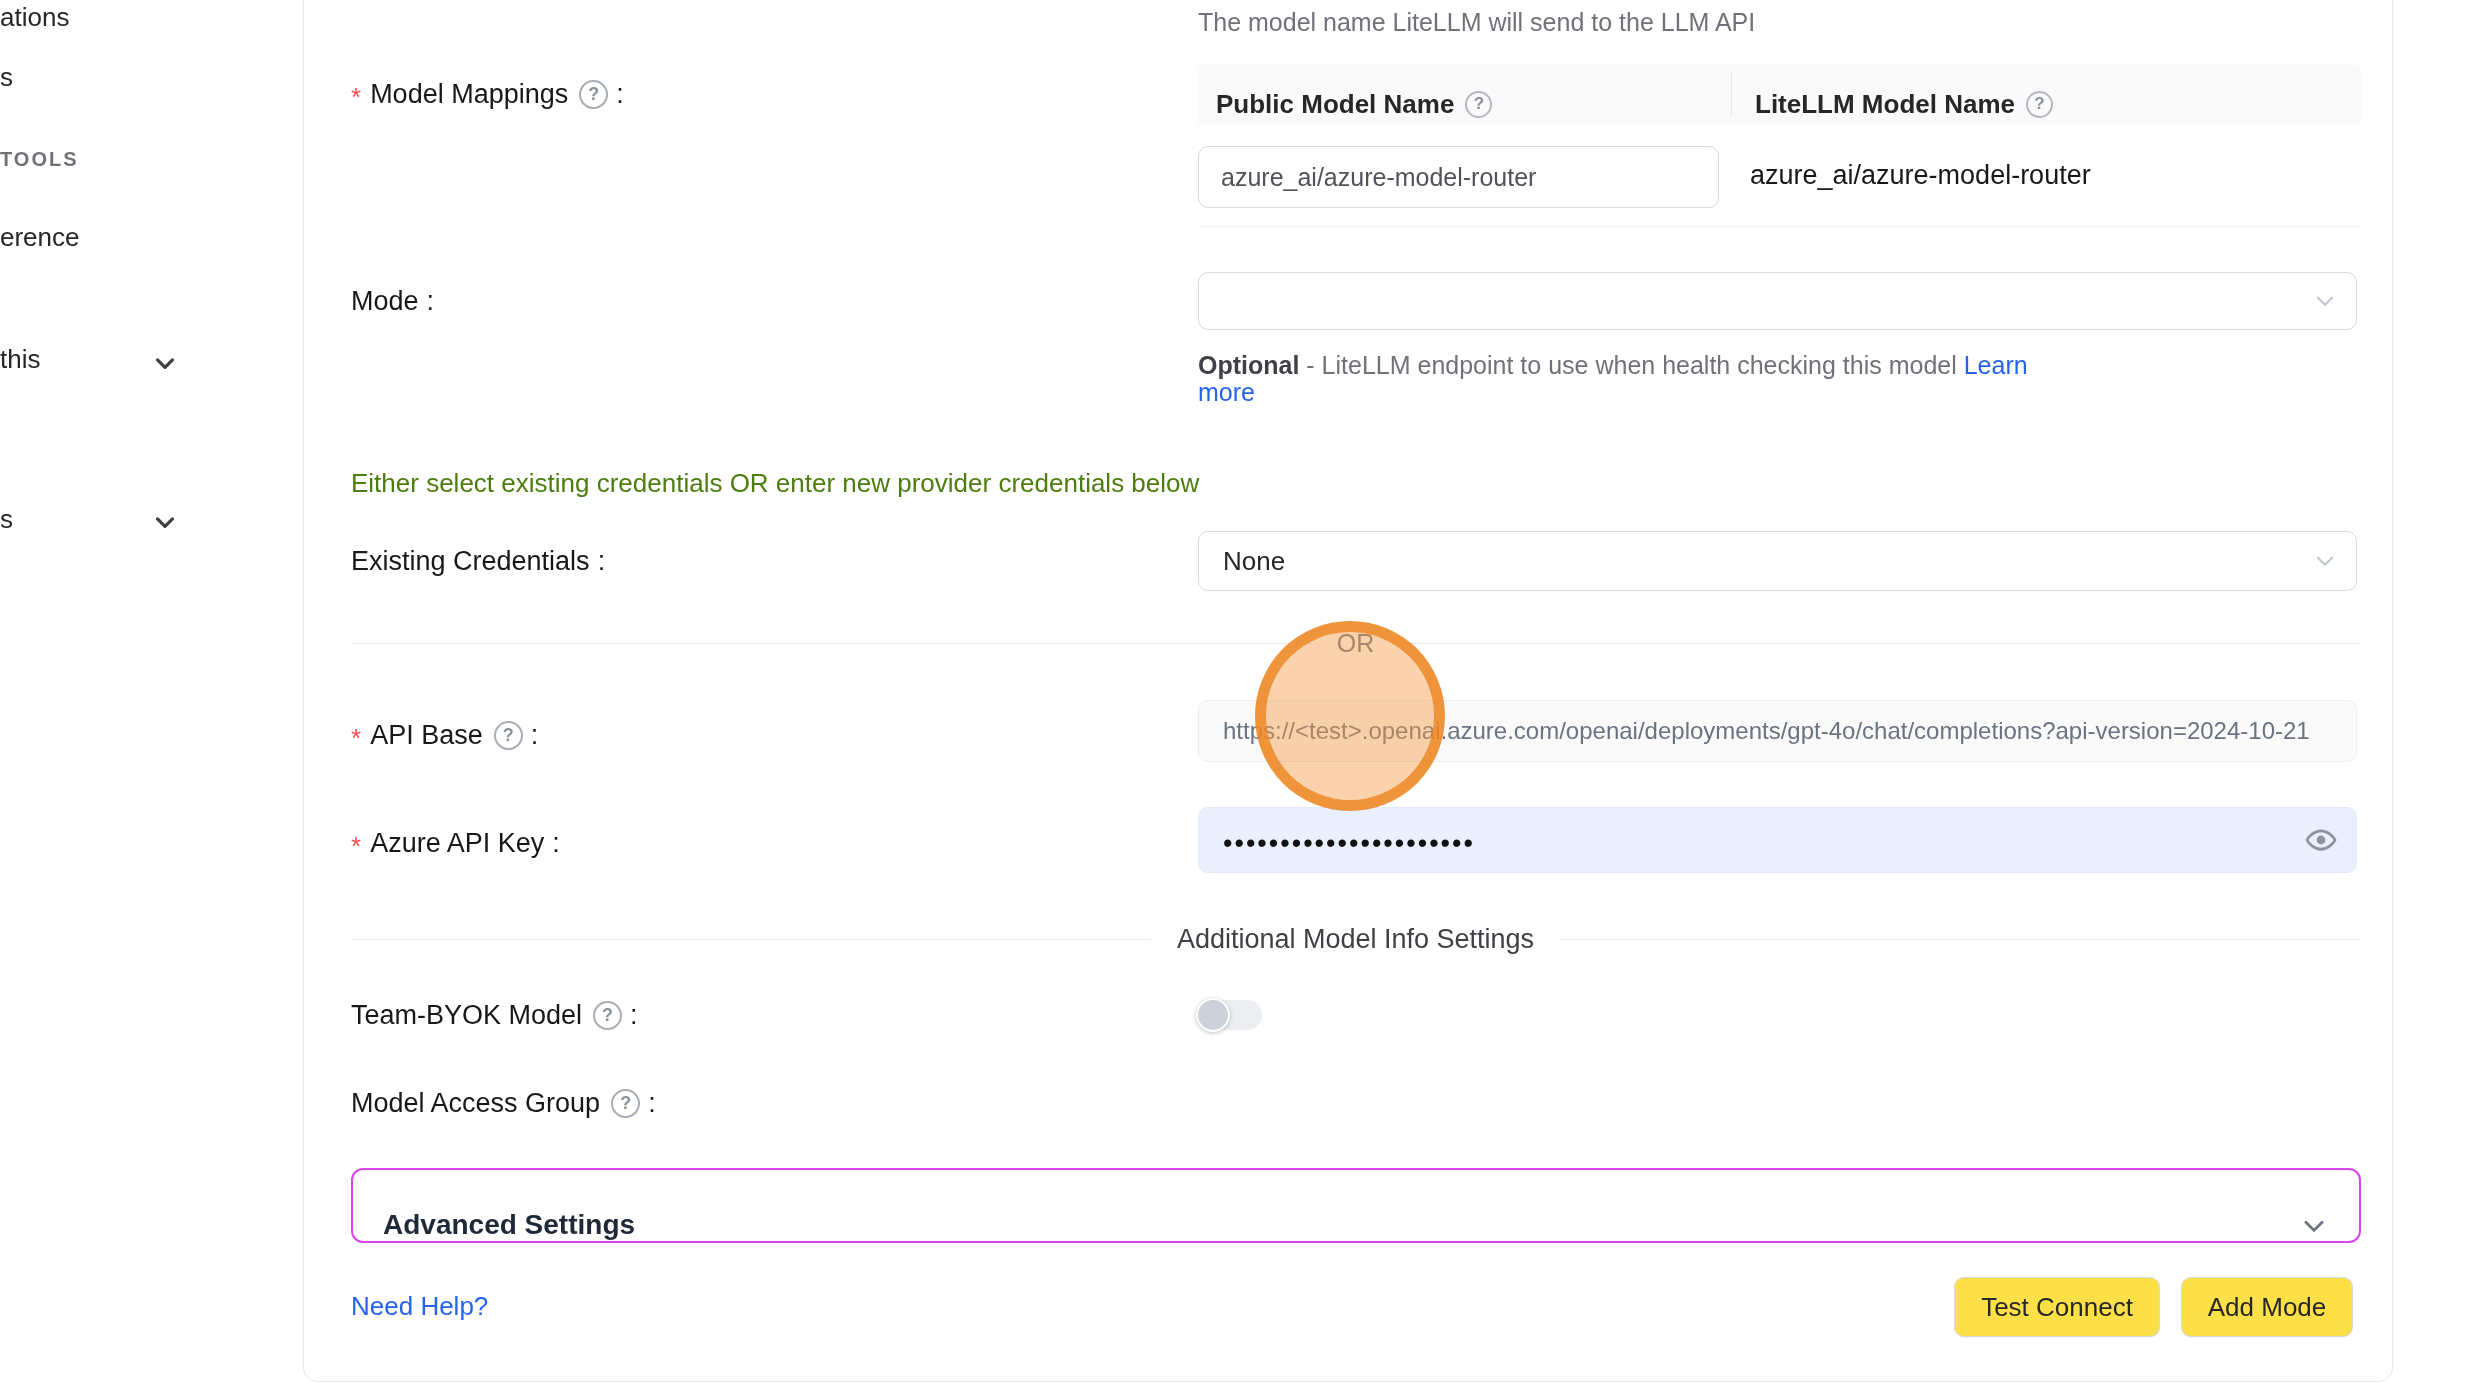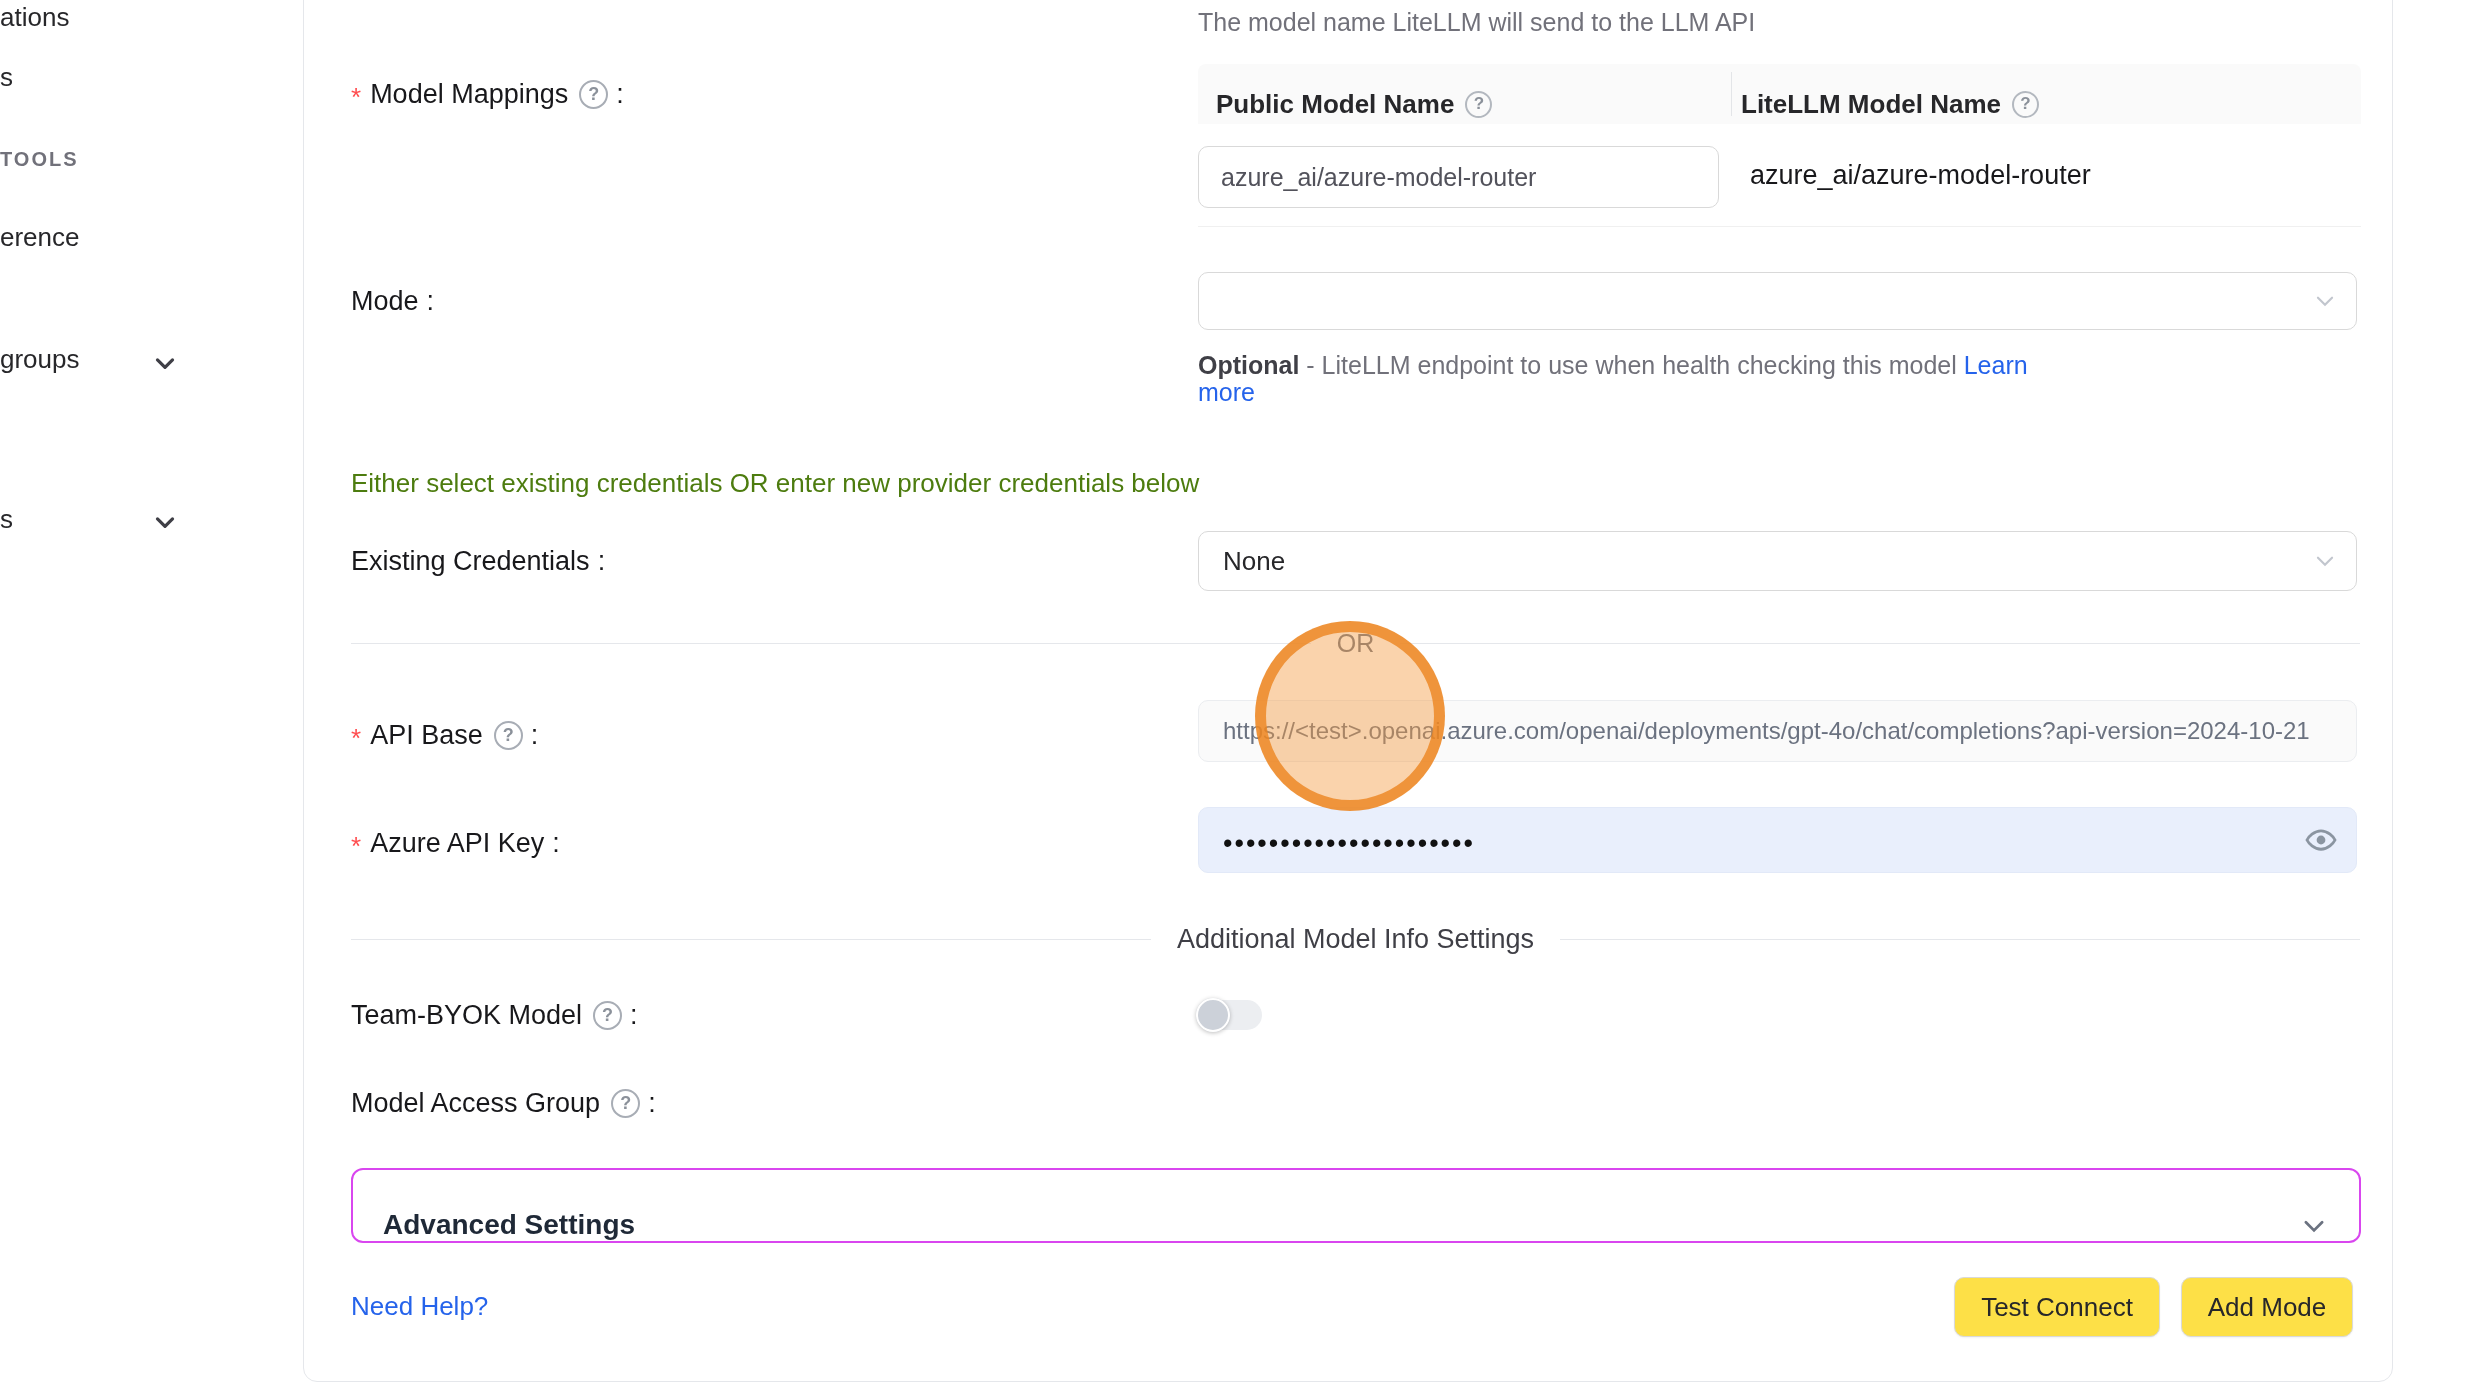--- a/index.html
+++ b/index.html
@@ -97,21 +97,21 @@
 </head>
 <body>
 
 <div class="canvas">
 
   <nav class="sidebar">
     <div class="side-item" style="top:2px;">ations</div>
     <div class="side-item" style="top:62px;">s</div>
     <div class="side-section" style="top:148px;">TOOLS</div>
     <div class="side-item" style="top:222px;">erence</div>
-    <div class="side-item" style="top:344px;">groups</div>
+    <div class="side-item" style="top:344px;">this</div>
     <span class="side-chevron" style="top:348px;">
       <svg width="30" height="30" viewBox="0 0 24 24">
           <path d="M6 9.5l6 6 6-6" fill="none" stroke="#3f3f46" stroke-width="2.6" stroke-linecap="round" stroke-linejoin="round"></path>
         </svg>
     </span>
     <div class="side-item" style="top:504px;">s</div>
     <span class="side-chevron" style="top:507px;">
       <svg width="30" height="30" viewBox="0 0 24 24">
           <path d="M6 9.5l6 6 6-6" fill="none" stroke="#3f3f46" stroke-width="2.6" stroke-linecap="round" stroke-linejoin="round"></path>
         </svg>
@@ -128,21 +128,21 @@
     <span class="qicon">?</span>
     <span class="colon">:</span>
   </div>
 
   <div class="abs tbl-header">
     <div class="tbl-h-cell" style="margin-left:18px;">
       <span>Public Model Name</span>
       <span class="qicon">?</span>
     </div>
     <div class="tbl-h-div"></div>
-    <div class="tbl-h-cell" style="position:absolute; left:543px;">
+    <div class="tbl-h-cell" style="position:absolute; left:557px;">
       <span>LiteLLM Model Name</span>
       <span class="qicon">?</span>
     </div>
   </div>
   <input class="abs text-input tbl-input" value="azure_ai/azure-model-router" style="">
   <div class="abs tbl-val">azure_ai/azure-model-router</div>
   <div class="abs tbl-border"></div>
 
   <div class="abs form-label" style="left:351px; top:286px;">
     <span>Mode</span>

